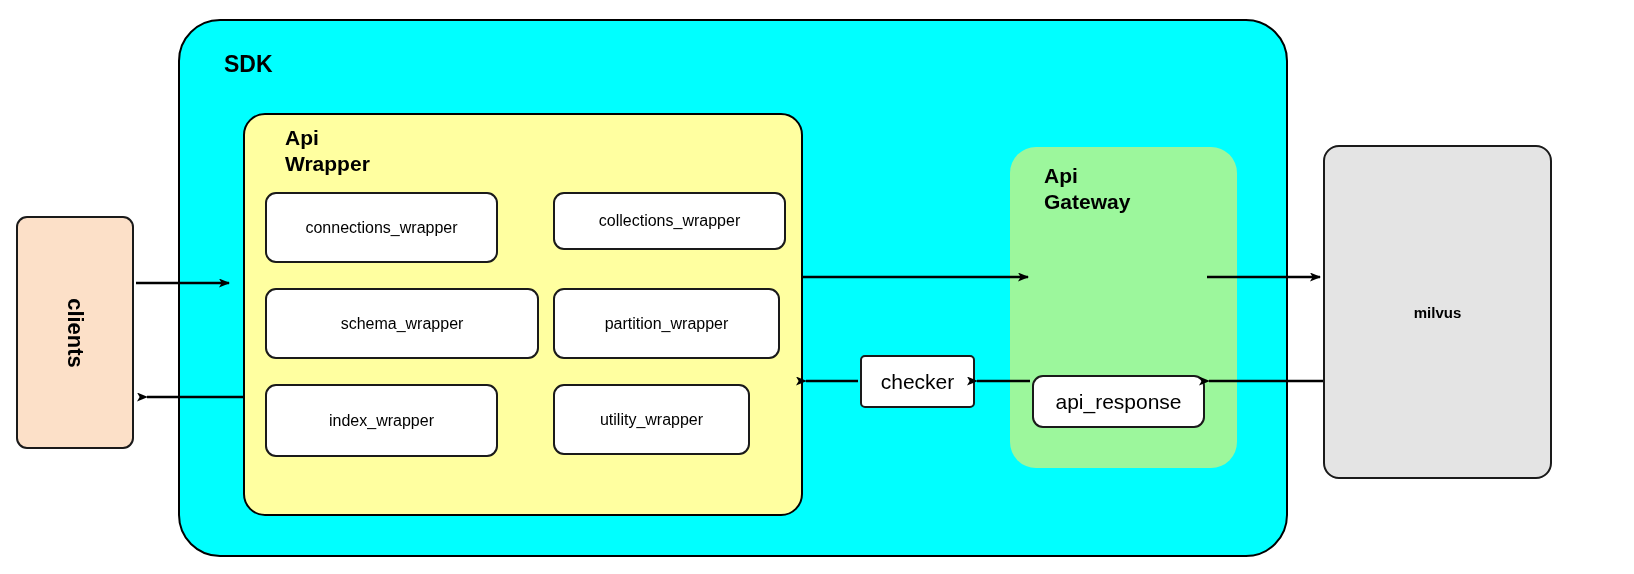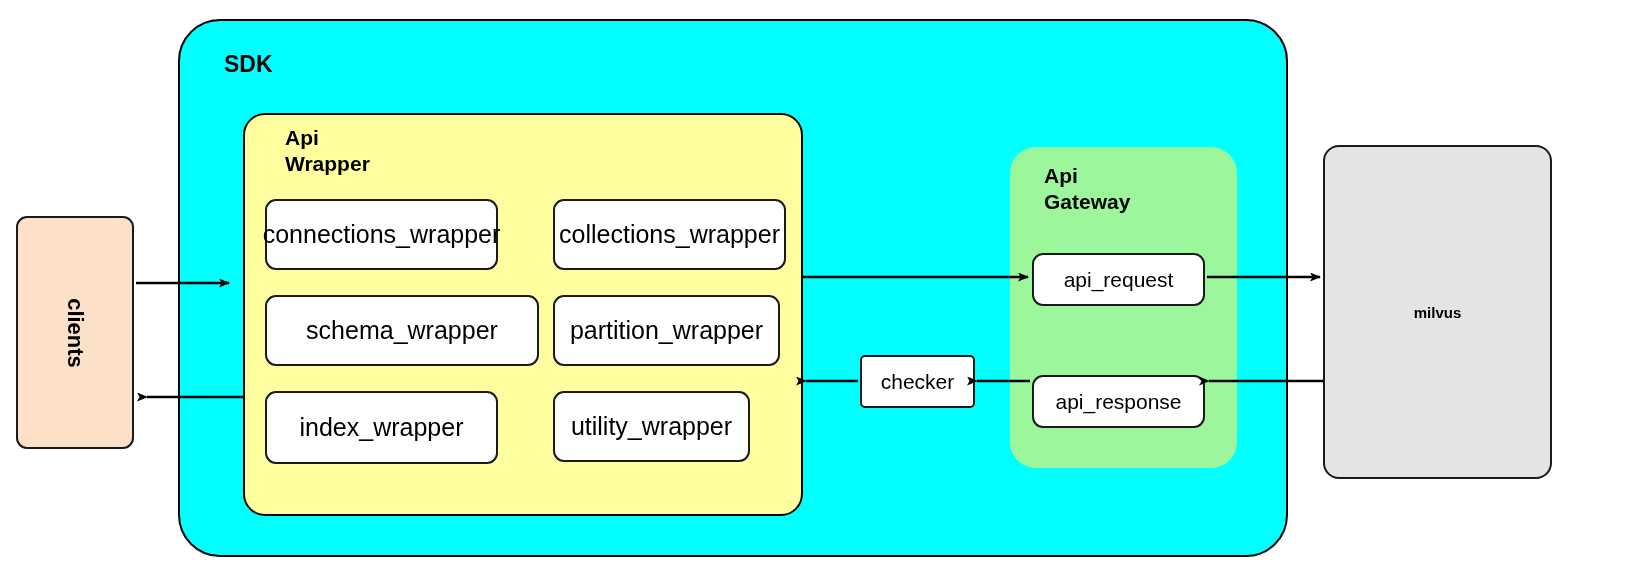--- a/index.html
+++ b/index.html
@@ -41,24 +41,24 @@
     line-height:1.25;
     white-space:pre-line;
   }
 
   
   .cell{
     background:#ffffff;
     border:2px solid #1a1a1a;
     border-radius:11px;
     display:flex;align-items:center;justify-content:center;
-    font-size:25px;color:#000;margin-top:7px;
+    font-size:16px;color:#000;
   }
   .cell.c1{left:265px;top:192px;width:233px;height:71px;}
-  .cell.c2{left:553px;top:192px;width:233px;height:71px;}
+  .cell.c2{left:553px;top:192px;width:233px;height:58px;}
   .cell.c3{left:265px;top:288px;width:274px;height:71px;}
   .cell.c4{left:553px;top:288px;width:227px;height:71px;}
   .cell.c5{left:265px;top:384px;width:233px;height:73px;}
   .cell.c6{left:553px;top:384px;width:197px;height:71px;}
 
   
   .clients{
     left:16px;top:216px;width:118px;height:233px;
     background:#fce0c8;
     border:2px solid #1a1a1a;
@@ -146,21 +146,20 @@
         <span>clients</span>
       </div>
   </div>
 
   <div class="box checker">checker</div>
 
   <div class="box gateway">
     <div class="gateway-title">Api
 Gateway</div>
   </div>
-  <div class="box gcell g1">api_request</div>
   <div class="box gcell g2">api_response</div>
 
   <div class="box milvus">milvus</div>
 
   <svg id="wires" viewBox="0 0 1634 574">
     <defs>
       <marker id="arrR" markerWidth="11" markerHeight="9" refX="10" refY="4.5" orient="auto" markerUnits="userSpaceOnUse">
         <path d="M0,0 L11,4.5 L0,9 L2.6,4.5 Z" fill="#000"></path>
       </marker>
       <marker id="arrL" markerWidth="11" markerHeight="9" refX="1" refY="4.5" orient="auto" markerUnits="userSpaceOnUse">

